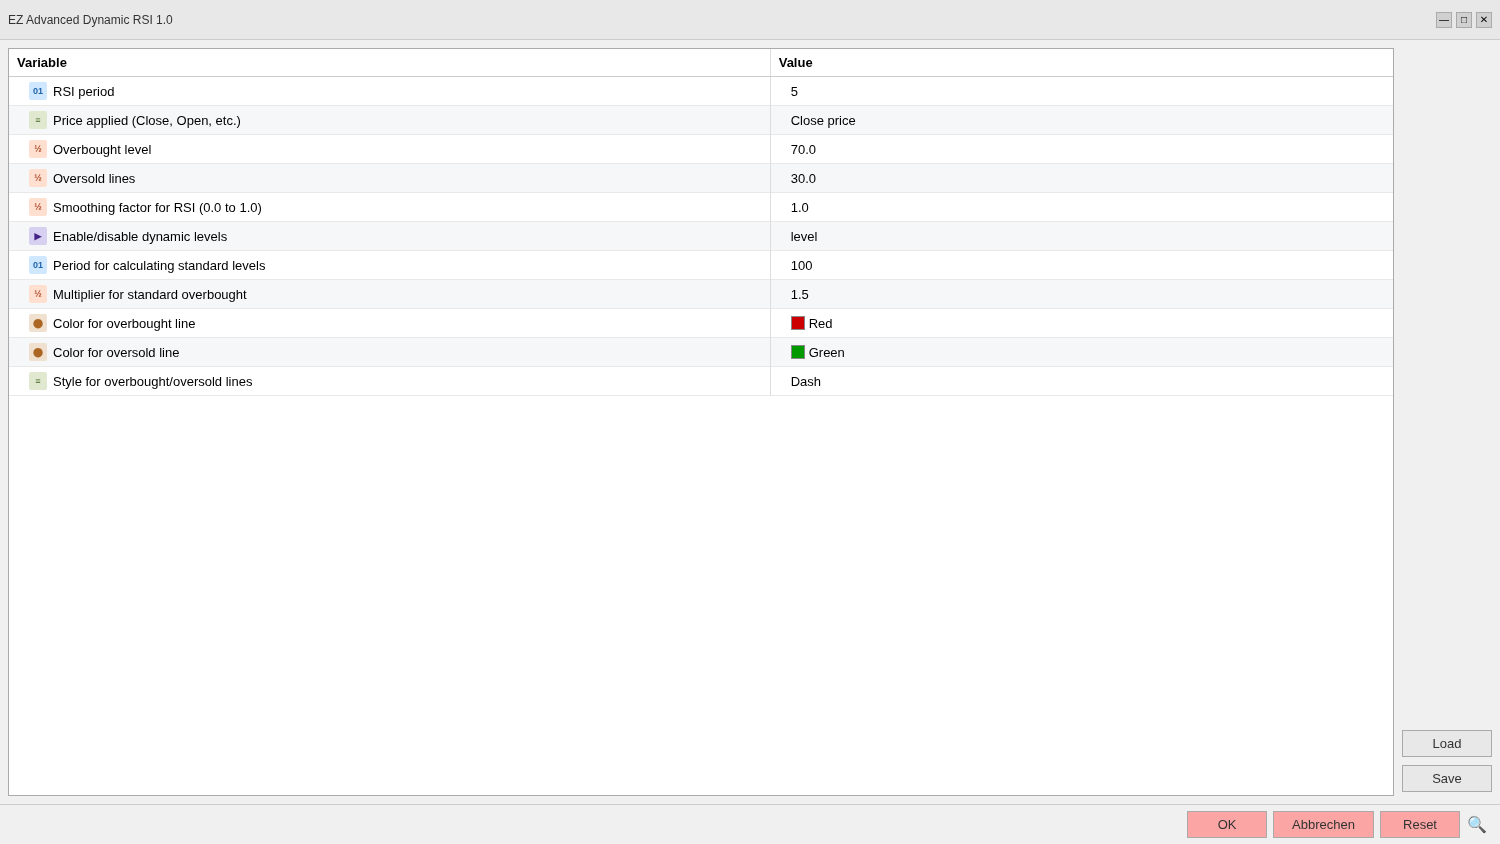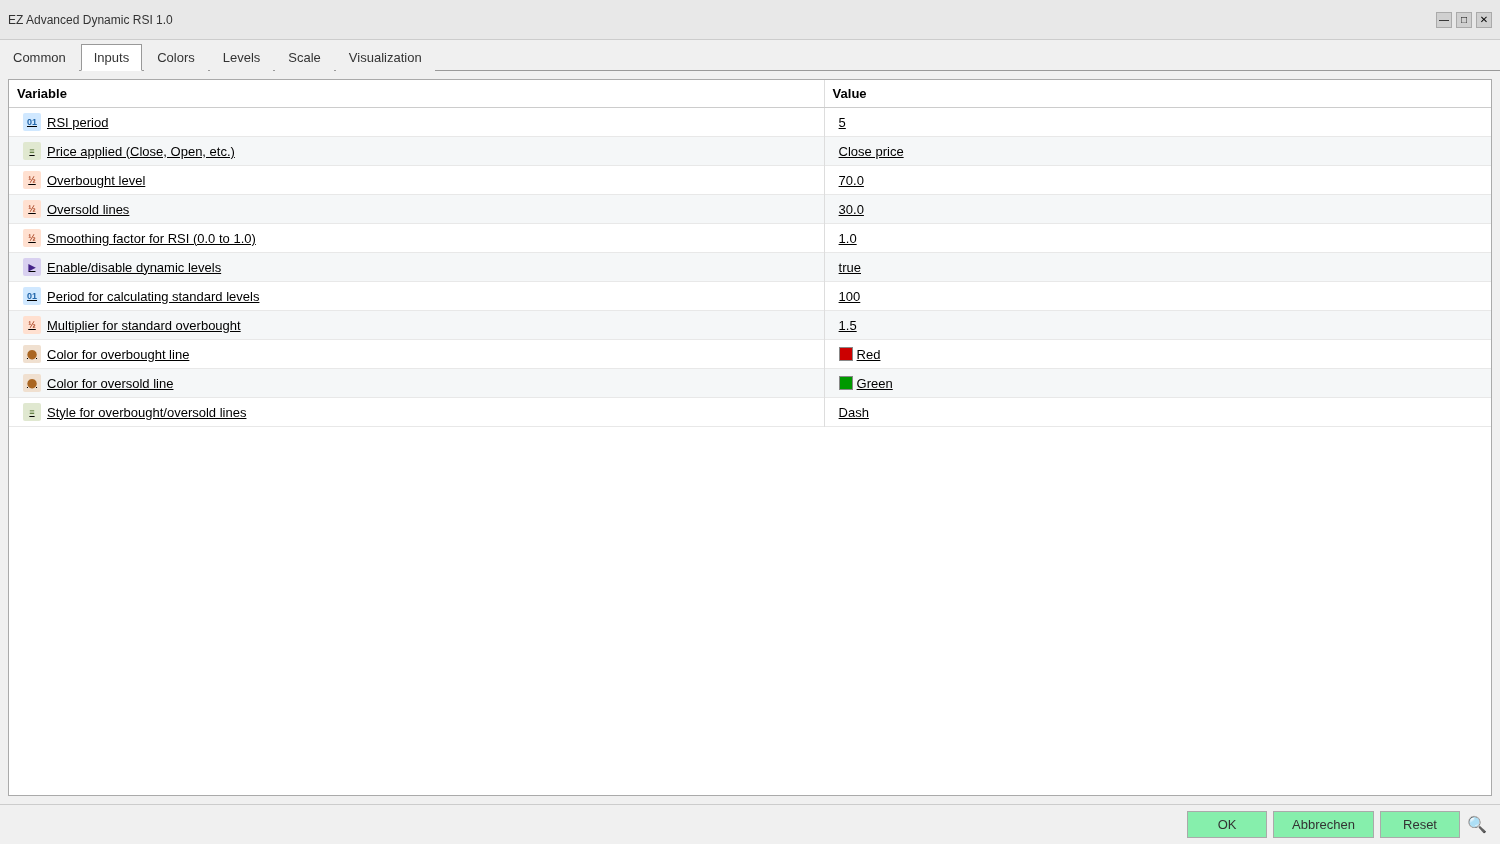--- a/index.html
+++ b/index.html
@@ -117,23 +117,22 @@
       top: 0;
       z-index: 1;
     }
 
     .param-table th:first-child {
       width: 55%;
       border-right: 1px solid #ddd;
     }
 
     .param-table td {
-      padding: 5px 14px;
+      padding: 5px 20px;
       vertical-align: middle;
-      text-decoration: underline;
     }
 
     .param-table tr {
       border-bottom: 1px solid #e8e8e8;
     }
 
     .param-table tr:nth-child(even) {
       background: #f5f7f8;
     }
 
@@ -234,21 +233,21 @@
       align-items: center;
       padding: 6px 12px;
       gap: 6px;
       border-top: 1px solid #ccc;
       background: #f0f0f0;
       flex-shrink: 0;
     }
 
     .bottom-btn {
       padding: 5px 18px;
-      background: #86efac;
+      background: #fca5a5;
       border: 1px solid #aaa;
       cursor: pointer;
       font-size: 13px;
       color: #333;
       min-width: 80px;
     }
 
     .zoom-icon {
       width: 22px;
       height: 22px;
@@ -267,28 +266,20 @@
   <span class="title-bar-title">EZ Advanced Dynamic RSI 1.0</span>
   <div class="title-bar-controls">
     <div class="title-btn">—</div>
     <div class="title-btn">□</div>
     <div class="title-btn">✕</div>
   </div>
 </div>
 
 <div class="main-content">
 
-  <div class="tab-bar">
-    <div class="tab">Common</div>
-    <div class="tab active">Inputs</div>
-    <div class="tab">Colors</div>
-    <div class="tab">Levels</div>
-    <div class="tab">Scale</div>
-    <div class="tab">Visualization</div>
-  </div>
 
   <div class="content-area">
 
     <div class="table-container">
       <table class="param-table">
         <thead>
           <tr>
             <th class="var-col">Variable</th>
             <th>Value</th>
           </tr>
@@ -361,21 +352,21 @@
             </tr>
             <tr>
               <td class="var-col">
                 <div class="var-cell">
                   <span class="icon-badge icon-bool">▶</span>
                   <span>Enable/disable dynamic levels</span>
                 </div>
               </td>
               <td>
                 <div class="value-cell">
-                  <span>true</span>
+                  <span>level</span>
                 </div>
               </td>
             </tr>
             <tr>
               <td class="var-col">
                 <div class="var-cell">
                   <span class="icon-badge icon-01">01</span>
                   <span>Period for calculating standard levels</span>
                 </div>
               </td>
@@ -436,20 +427,24 @@
               <td>
                 <div class="value-cell">
                   <span>Dash</span>
                 </div>
               </td>
             </tr>
           </tbody>
       </table>
     </div>
 
+    <div class="right-panel">
+      <button class="action-btn">Load</button>
+      <button class="action-btn">Save</button>
+    </div>
 
   </div>
 
   <div class="bottom-bar">
     <button class="bottom-btn">OK</button>
     <button class="bottom-btn">Abbrechen</button>
     <button class="bottom-btn">Reset</button>
     <div class="zoom-icon">🔍</div>
   </div>
 

